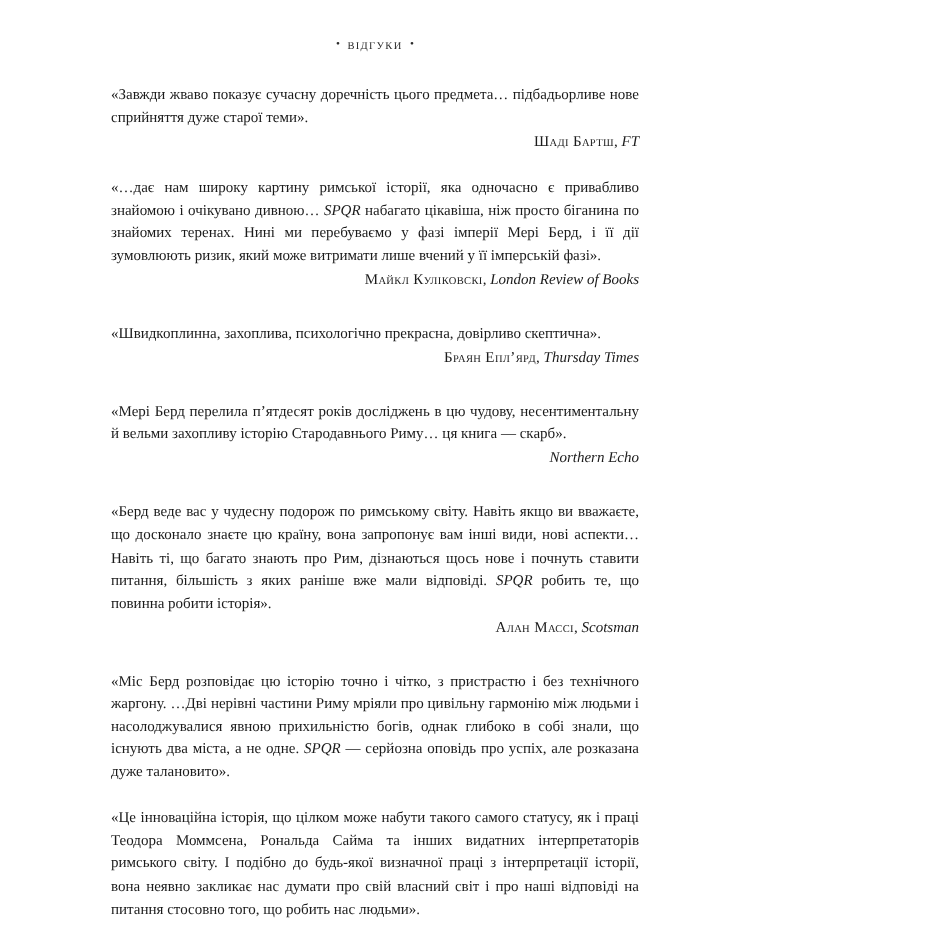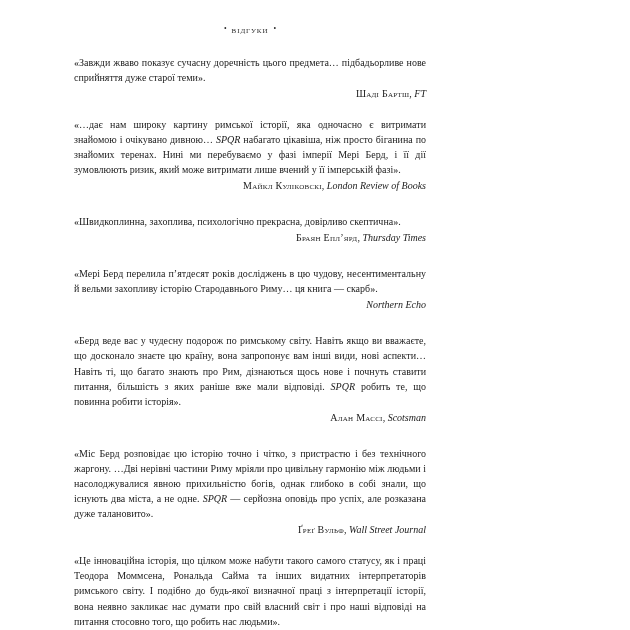--- a/index.html
+++ b/index.html
@@ -89,42 +89,41 @@
   </div>
 
   <div class="body-block">
 
     <div class="quote">
       <p><span>«Завжди жваво показує сучасну доречність цього предмета… підбадьорливе нове сприйняття дуже старої теми».</span><span class="ital"></span><span></span></p>
       <div class="attribution"><span class="person">Шаді Бартш</span><span>, </span><span class="pub">FT</span></div>
     </div>
 
     <div class="quote gap-wide">
-      <p><span>«…дає нам широку картину римської історії, яка одночасно є витримати знайомою і очікувано дивною… </span><span class="ital">SPQR</span><span> набагато цікавіша, ніж просто біганина по знайомих теренах. Нині ми перебуваємо у фазі імперії Мері Берд, і її дії зумовлюють ризик, який може витримати лише вчений у її імперській фазі».</span></p>
+      <p><span>«…дає нам широку картину римської історії, яка одночасно є привабливо знайомою і очікувано дивною… </span><span class="ital">SPQR</span><span> набагато цікавіша, ніж просто біганина по знайомих теренах. Нині ми перебуваємо у фазі імперії Мері Берд, і її дії зумовлюють ризик, який може витримати лише вчений у її імперській фазі».</span></p>
       <div class="attribution"><span class="person">Майкл Куліковскі</span><span>, </span><span class="pub">London Review of Books</span></div>
     </div>
 
     <div class="quote gap-wide">
       <p><span>«Швидкоплинна, захоплива, психологічно прекрасна, довірливо скептична».</span><span class="ital"></span><span></span></p>
       <div class="attribution"><span class="person">Браян Епл’ярд</span><span>, </span><span class="pub">Thursday Times</span></div>
     </div>
 
     <div class="quote gap-wide">
       <p><span>«Мері Берд перелила п’ятдесят років досліджень в цю чудову, несентиментальну й вельми захопливу історію Стародавнього Риму… ця книга — скарб».</span><span class="ital"></span><span></span></p>
       <div class="attribution"><span class="person"></span><span></span><span class="pub">Northern Echo</span></div>
     </div>
 
     <div class="quote gap-wide">
       <p><span>«Берд веде вас у чудесну подорож по римському світу. Навіть якщо ви вважаєте, що досконало знаєте цю країну, вона запропонує вам інші види, нові аспекти… Навіть ті, що багато знають про Рим, дізнаються щось нове і почнуть ставити питання, більшість з яких раніше вже мали відповіді. </span><span class="ital">SPQR</span><span> робить те, що повинна робити історія».</span></p>
       <div class="attribution"><span class="person">Алан Массі</span><span>, </span><span class="pub">Scotsman</span></div>
     </div>
 
     <div class="quote gap-xwide">
       <p><span>«Міс Берд розповідає цю історію точно і чітко, з пристрастю і без технічного жаргону. …Дві нерівні частини Риму мріяли про цивільну гармонію між людьми і насолоджувалися явною прихильністю богів, однак глибоко в собі знали, що існують два міста, а не одне. </span><span class="ital">SPQR</span><span> — серйозна оповідь про успіх, але розказана дуже талановито».</span></p>
-      <div class="attribution"><span class="person">Ґреґ Вульф</span><span>, </span><span class="pub">Wall Street Journal</span></div>
     </div>
 
     <div class="quote">
       <p><span>«Це інноваційна історія, що цілком може набути такого самого статусу, як і праці Теодора Моммсена, Рональда Сайма та інших видатних інтерпретаторів римського світу. І подібно до будь-якої визначної праці з інтерпретації історії, вона неявно закликає нас думати про свій власний світ і про наші відповіді на питання стосовно того, що робить нас людьми».</span><span class="ital"></span><span></span></p>
 
     </div>
 
   </div>
 </div>
 

